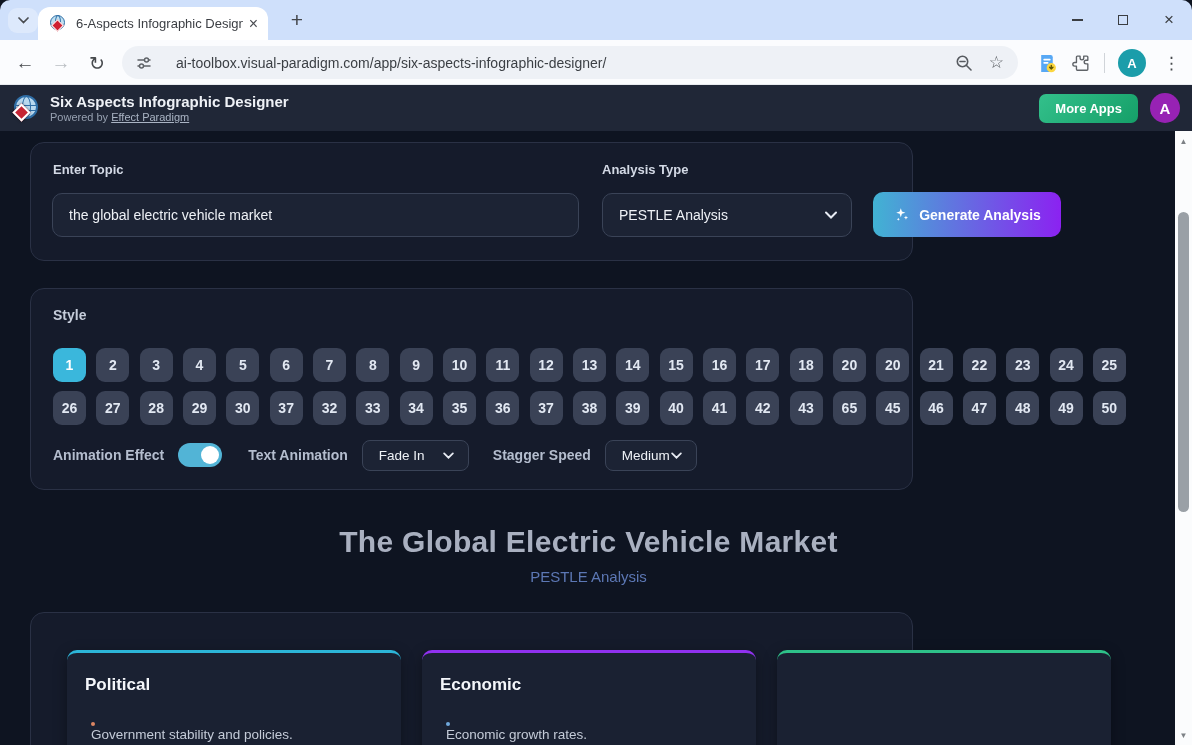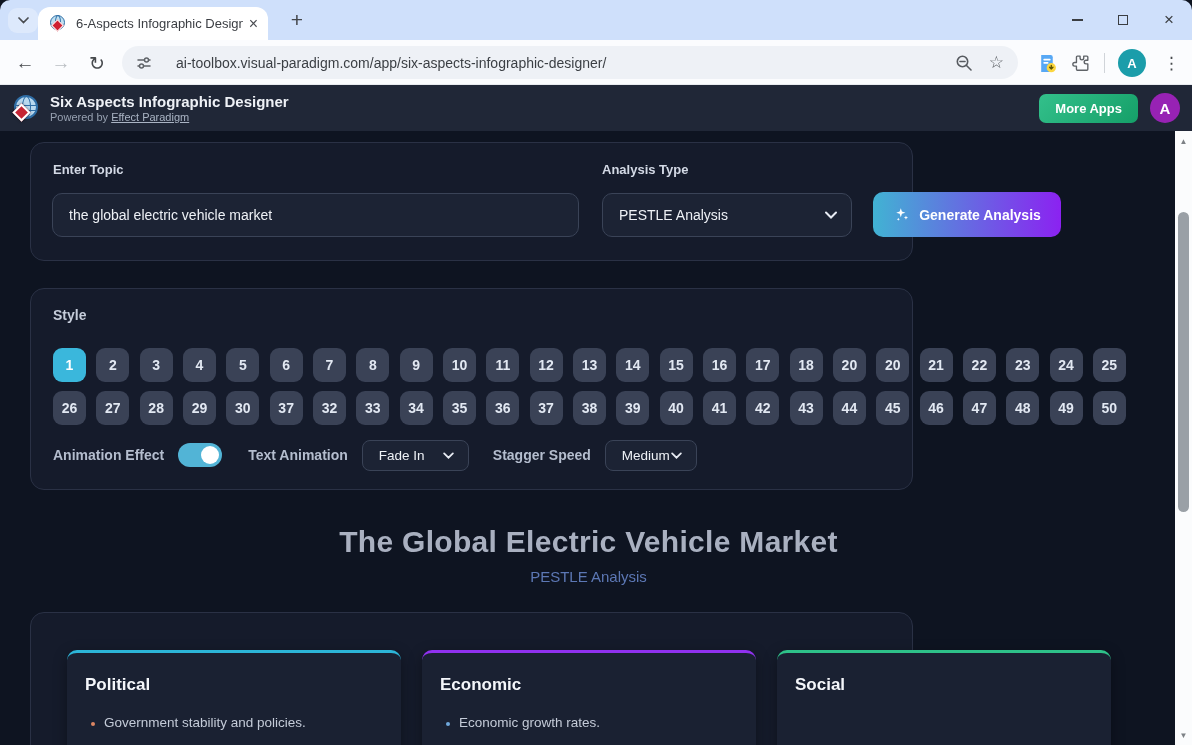--- a/index.html
+++ b/index.html
@@ -70,21 +70,21 @@
   .small-select { position:static; height:31px; border-radius:8px; font-size:13.5px; margin:0 24px 0 14px; }
 
   .result-title { position:absolute; left:30px; top:394px; width:1117px; text-align:center; }
   .result-title h1 { font-size:30px; font-weight:bold; color:var(--title-color,#a9b0c0); letter-spacing:.3px; }
   .result-sub { margin-top:9px; font-size:15px; color:var(--subtitle-color,#5c77b4); }
 
   .result-panel { top:481px; height:280px; }
   .cards { position:absolute; left:36px; top:37px; display:flex; gap:21px; }
   .card { width:334px; height:220px; background:#1a2132; border-radius:10px; border-top:3px solid #2cb5d8; box-shadow:0 4px 14px rgba(0,0,0,.35); position:relative; }
   .card-heading { margin:22px 0 0 18px; font-size:17px; font-weight:bold; color:#f4f6fa; }
-  .card-item { margin:19px 14px 0 24px; display:flex; align-items:flex-start; }
+  .card-item { margin:19px 14px 0 24px; display:flex; align-items:flex-start;flex-direction:column; }
   .card-item .dot { width:4px; height:4px; border-radius:50%; margin:8px 9px 0 0; flex:0 0 auto; }
   .card-item span.txt { font-size:13.5px; color:#c4cbd8; line-height:18px; }
 
   
   .scrollbar { position:absolute; right:0; top:0; width:17px; height:614px; background:#fbfcfd; }
   .scroll-arrow { position:absolute; left:0; width:17px; height:16px; display:flex; align-items:center; justify-content:center; font-size:8px; color:#7d8186; cursor:pointer; }
   .scroll-thumb { position:absolute; left:3px; top:81px; width:11px; height:300px; border-radius:6px; background:#9aa0a6; cursor:grab; }
 
   svg { display:block; }
 </style>
@@ -235,21 +235,21 @@
           <button class="style-btn">34</button>
           <button class="style-btn">35</button>
           <button class="style-btn">36</button>
           <button class="style-btn">37</button>
           <button class="style-btn">38</button>
           <button class="style-btn">39</button>
           <button class="style-btn">40</button>
           <button class="style-btn">41</button>
           <button class="style-btn">42</button>
           <button class="style-btn">43</button>
-          <button class="style-btn">44</button>
+          <button class="style-btn">65</button>
           <button class="style-btn">45</button>
           <button class="style-btn">46</button>
           <button class="style-btn">47</button>
           <button class="style-btn">48</button>
           <button class="style-btn">49</button>
           <button class="style-btn">50</button>
         </div>
       <div class="anim-row">
         <span class="ctrl-label">Animation Effect</span>
         <span class="toggle">
@@ -287,21 +287,20 @@
             </div>
           </div>
           <div class="card" style="border-top-color: rgb(144, 49, 239);">
             <div class="card-heading">Economic</div>
             <div class="card-item">
               <span class="dot" style="background: rgb(111, 168, 220);"></span>
               <span class="txt">Economic growth rates.</span>
             </div>
           </div>
           <div class="card" style="border-top-color: rgb(46, 193, 137);">
-            <div class="card-heading">Social</div>
           </div>
         </div>
     </div>
 
     <div class="scrollbar">
       <span class="scroll-arrow" style="top:2px;">▲</span>
       <span class="scroll-thumb"></span>
       <span class="scroll-arrow" style="bottom:2px;">▼</span>
     </div>
 

